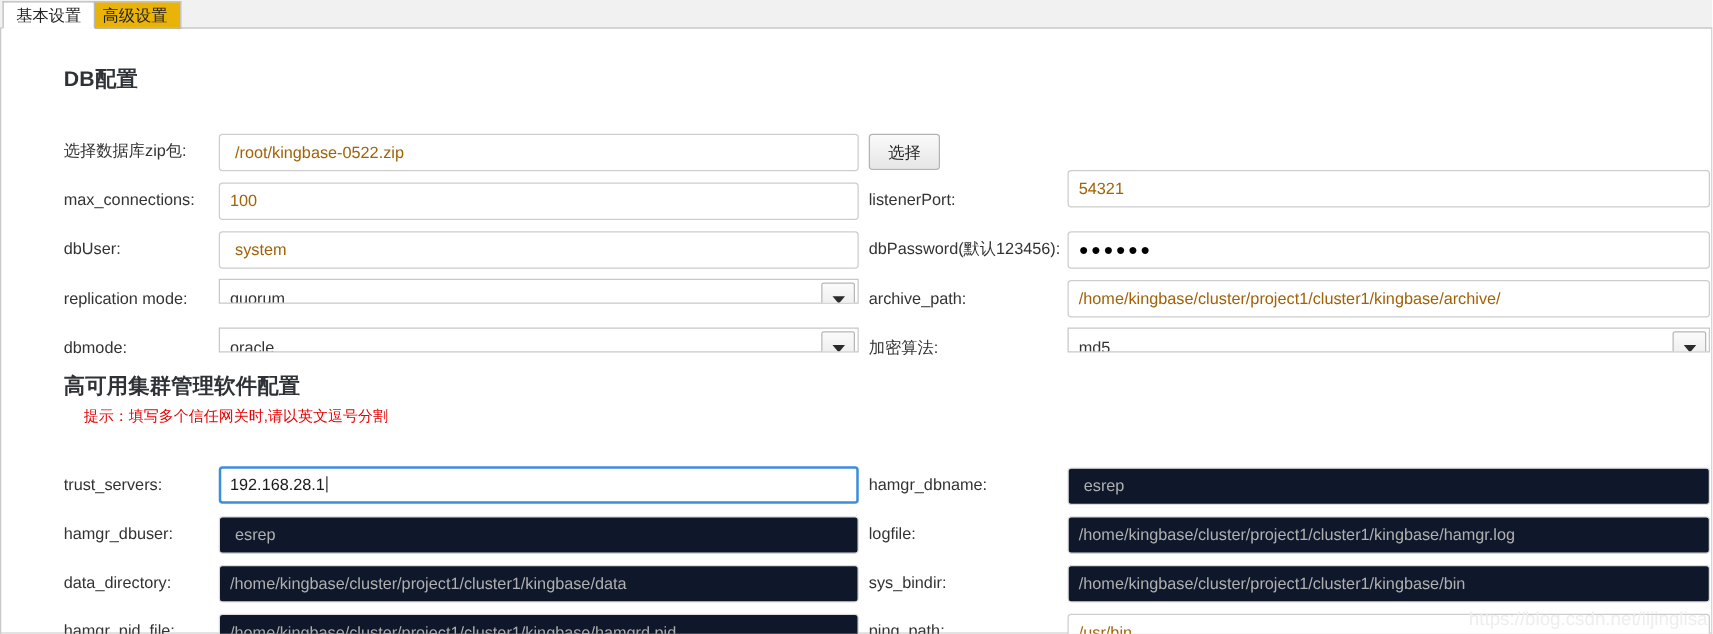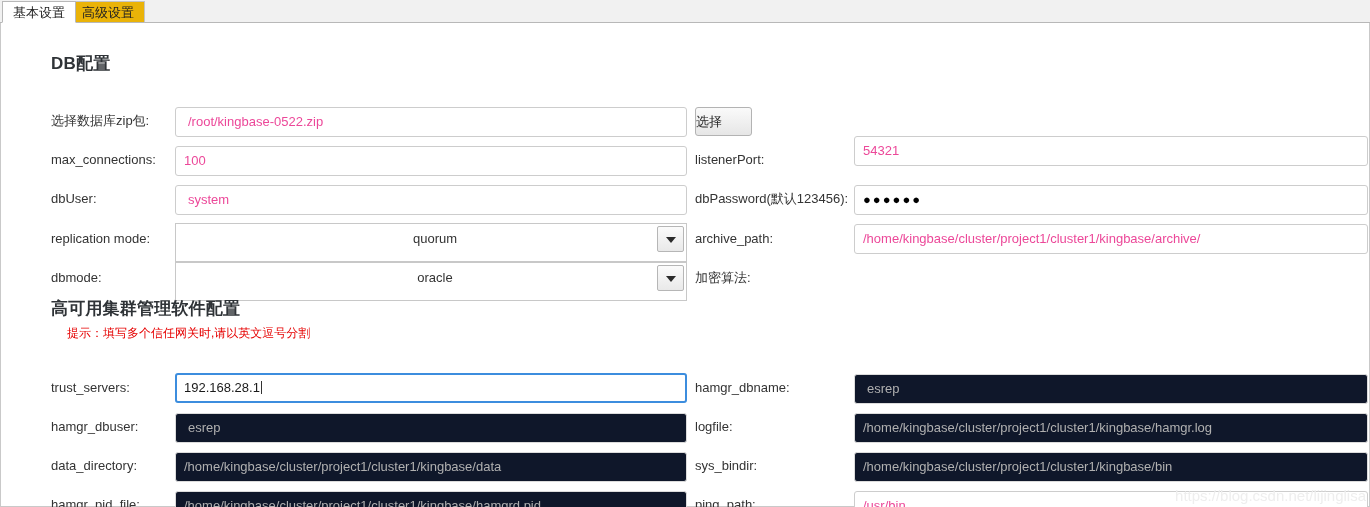--- a/index.html
+++ b/index.html
@@ -103,21 +103,21 @@
 
   .field {
     position: absolute;
     box-sizing: border-box;
     height: 30px;
     border: 1px solid #cdcdcd;
     border-radius: 3px;
     background: #ffffff;
     font-family: "Liberation Sans", "DejaVu Sans", sans-serif;
     font-size: 13px;
-    color: #ec4899;
+    color: #a16207;
     padding: 0 8px;
     line-height: 28px;
     white-space: nowrap;
     overflow: hidden;
   }
   .field.left   { left: 174px; width: 512px; }
   .field.right  { left: 853px; width: 514px; }
   .field.indent { padding-left: 12px; }
 
   .field.disabled {
@@ -145,30 +145,29 @@
   .dots {
     letter-spacing: 2px;
     font-size: 13px;
     color: #000;
   }
 
   
   .select {
     position: absolute;
     box-sizing: border-box;
-    height: 39px;
+    height: 20px;
     border: 1px solid #c8c8c8;
     background: #ffffff;
     font-size: 13px;
     color: #333333;
     line-height: 30px;
     padding-left: 8px;
     white-space: nowrap;
     overflow: hidden;
-    text-align: center;
   }
   .select.left  { left: 174px; width: 512px; }
   .select.right { left: 853px; width: 514px; }
 
   .select .arrow-btn {
     position: absolute;
     right: 2px;
     top: 2px;
     width: 27px;
     height: 26px;
@@ -192,21 +191,21 @@
   
   .push-button {
     position: absolute;
     box-sizing: border-box;
     background: linear-gradient(to bottom, #fafafa 0%, #e6e6e6 100%);
     border: 1px solid #b3b3b3;
     border-radius: 3px;
     font-family: "Liberation Sans", "DejaVu Sans", sans-serif;
     font-size: 13px;
     color: #262626;
-    text-align: left;
+    text-align: center;
     white-space: nowrap;
     cursor: default;
   }
   #choose-file-button {
     left: 694px;
     top: 84px;
     width: 57px;
     height: 29px;
     line-height: 27px;
   }
@@ -259,20 +258,24 @@
   </div>
   <div class="label right" style="top:208px">archive_path:</div>
   <div class="field right" style="top:201px">/home/kingbase/cluster/project1/cluster1/kingbase/archive/</div>
 
   <div class="label left" style="top:247px">dbmode:</div>
   <div class="select left" style="top:239px">
     <span>oracle</span>
     <span class="arrow-btn"></span>
   </div>
   <div class="label right" style="top:247px">加密算法:</div>
+  <div class="select right" style="top:239px">
+    <span>md5</span>
+    <span class="arrow-btn"></span>
+  </div>
 
   <div class="section-title" id="ha-section-title">高可用集群管理软件配置</div>
   <div class="hint-text">提示：填写多个信任网关时,请以英文逗号分割</div>
 
   <div class="label left" style="top:357px">trust_servers:</div>
   <div class="field left indent focused" style="top:350px">
     <span>192.168.28.1</span><span class="caret"></span>
   </div>
   <div class="label right" style="top:357px">hamgr_dbname:</div>
   <div class="field right indent disabled" style="top:351px">esrep</div>

